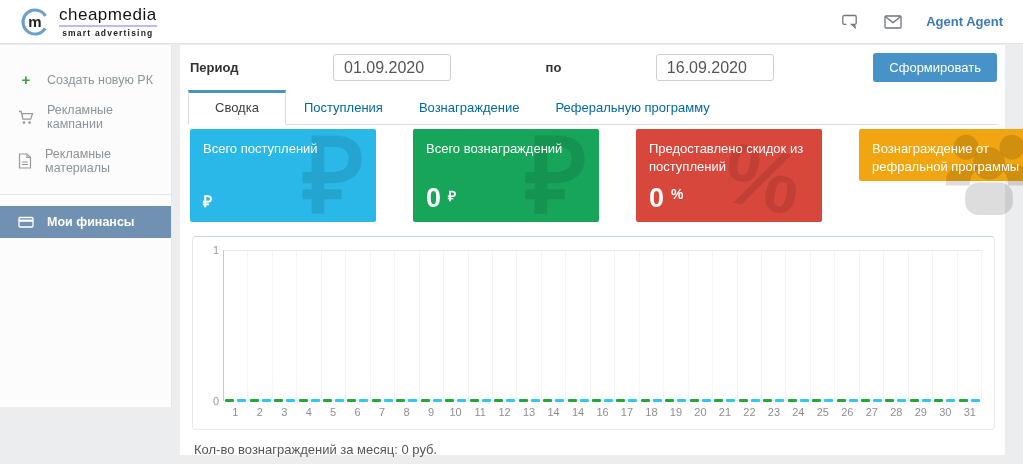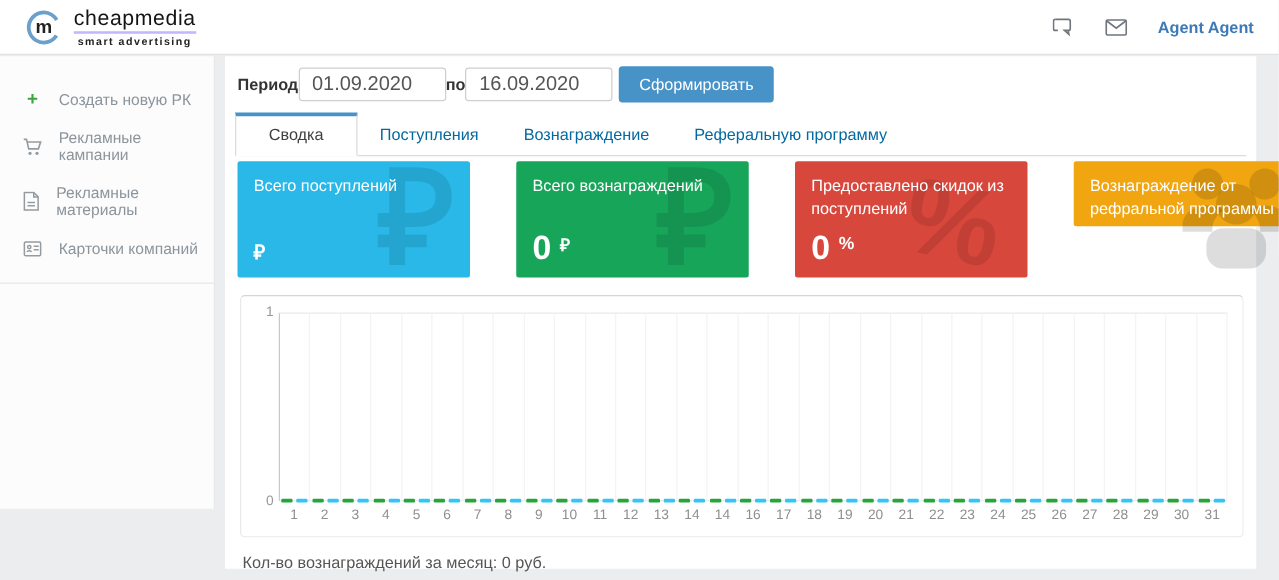--- a/index.html
+++ b/index.html
@@ -51,21 +51,21 @@
     background:#7191b2; color:#fff; font-weight:bold;
   }
   .side-item.active .side-icon { color:#fff; }
 
   
   .main {
     position:absolute; top:45px; left:180px; width:825px; height:410px;
     background:#fff; padding:7px 8px 0 8px;
   }
 
-  .period-row { display:flex; align-items:center; margin:1px 0 8px 2px; height:29px; }
+  .period-row { display:flex; align-items:center; gap:10px; margin:1px 0 8px 2px; height:29px;justify-content:space-between; }
   .period-label, .to-label { font-size:13px; font-weight:bold; color:#333; }
   .date-input {
     width:118px; height:27px; border:1px solid #cfcfcf; border-radius:3px;
     padding:0 10px; font-size:16px; color:#555; font-family:"Liberation Sans",sans-serif;
   }
   .submit-btn {
     height:29px; padding:0 16px; margin-left:5px;
     background:#4792c7; color:#fff; border:none; border-radius:3px;
     font-size:13px; font-family:"Liberation Sans",sans-serif; cursor:pointer;
   }
@@ -171,33 +171,31 @@
       <div class="side-item">
         <span class="side-icon">
           <svg width="14" height="16" viewBox="0 0 14 16" fill="none" stroke="currentColor" stroke-width="1.2">
             <path d="M1.5 1h7.5l3.5 3.5V15h-11z"></path>
             <path d="M9 1v3.5h3.5"></path>
             <path d="M4 9h6M4 11.5h6"></path>
           </svg>
         </span>
         <span>Рекламные материалы</span>
       </div>
-      <div class="side-item">
-        <span class="side-icon">
-          <svg width="16" height="16" viewBox="0 0 16 16" fill="none" stroke="currentColor" stroke-width="1.2">
-            <rect x="1.5" y="2.5" width="13" height="11" rx="1"></rect>
-            <circle cx="5.4" cy="6.6" r="1.3"></circle>
-            <path d="M3.6 10.6c.4-1.4 3.2-1.4 3.6 0"></path>
-            <path d="M9 6h4M9 8.7h4"></path>
-          </svg>
-        </span>
-        <span>Карточки компаний</span>
-      </div>
     </div>
   <div class="side-divider"></div>
+  <div class="side-item active">
+    <span class="side-icon">
+      <svg width="16" height="16" viewBox="0 0 16 16" fill="none" stroke="currentColor" stroke-width="1.3">
+        <rect x="1" y="3.5" width="14" height="9.5" rx="1.2"></rect>
+        <rect x="1" y="5.6" width="14" height="2.2" fill="currentColor" stroke="none"></rect>
+      </svg>
+    </span>
+    <span>Мои финансы</span>
+  </div>
 </div>
 
 <div class="main">
 
   <div class="period-row">
     <span class="period-label">Период</span>
     <input class="date-input" type="text" value="01.09.2020" style="">
     <span class="to-label">по</span>
     <input class="date-input" type="text" value="16.09.2020" style="">
     <button class="submit-btn">Сформировать</button>

